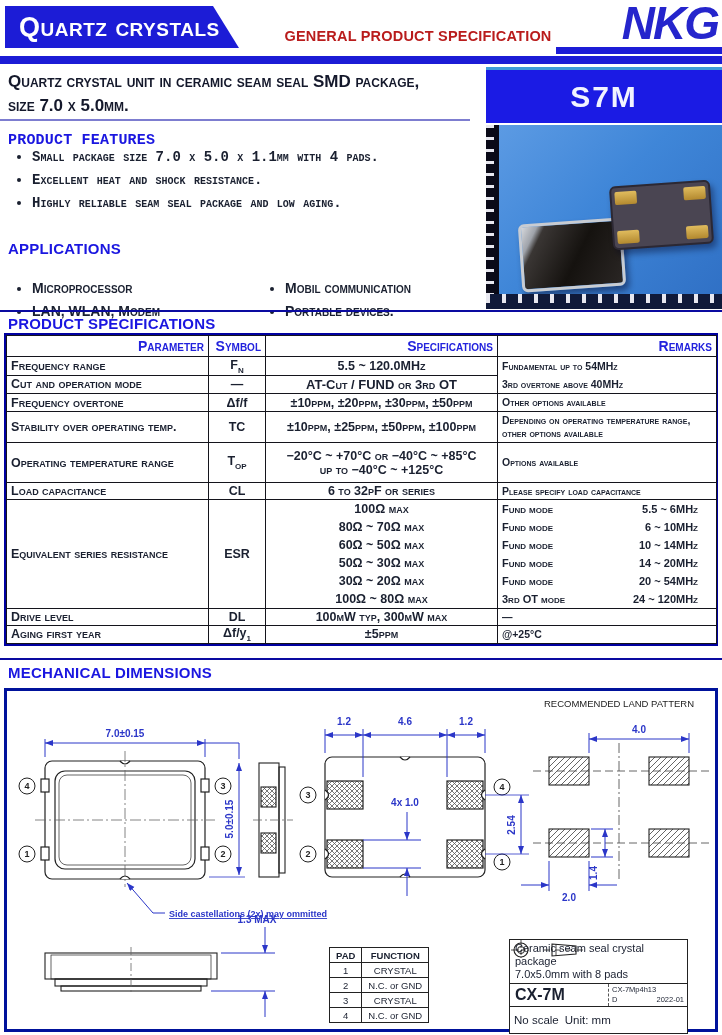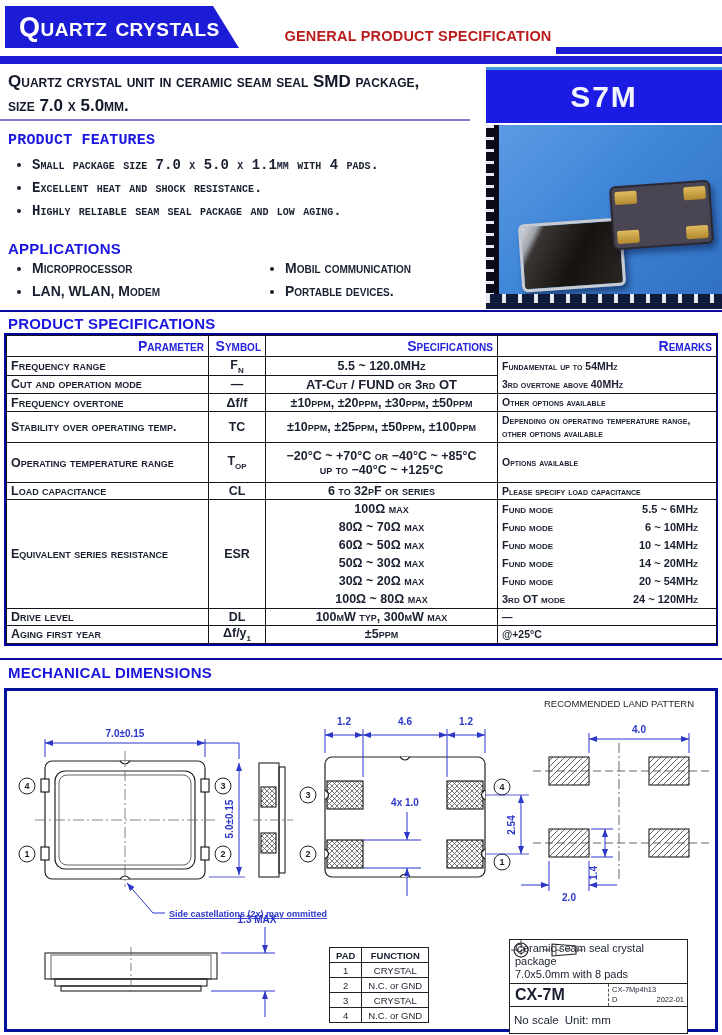--- a/index.html
+++ b/index.html
@@ -39,24 +39,24 @@
     background:linear-gradient(120deg,#d8dade 0%,#9fa3aa 12%,#3a3634 18%,#15120f 55%,#2a2624 100%);
     border:3px solid #c8ccd2;border-radius:6px;box-shadow:3px 5px 6px rgba(0,0,30,.45);}
   .xtal-bottom{position:absolute;left:125px;top:58px;width:97px;height:60px;transform:rotate(-4deg);
     background:#4a4552;border:2px solid #2c2833;border-radius:6px;box-shadow:3px 5px 6px rgba(0,0,30,.4);}
   .pad{position:absolute;width:22px;height:13px;background:linear-gradient(#e0bc5e,#b3892f);border-radius:2px;}
   .pad.p1{left:3px;top:4px}.pad.p2{right:3px;top:4px}.pad.p3{left:3px;bottom:4px}.pad.p4{right:3px;bottom:4px}
 
   
   .sect-h{color:#1a16e0;font-weight:700;font-size:15px;letter-spacing:.2px;}
   .features{position:absolute;left:8px;top:132px;width:470px;font-family:Liberation Mono, monospace;}
-  ul.feat{margin:8px 0 0 10px;padding:0 0 0 14px;}
+  ul.feat{margin:0 0 0 10px;padding:0 0 0 14px;}
   ul.feat li{font-variant:small-caps;font-size:14px;font-weight:600;color:#1a2030;margin-bottom:7px;}
   .apps{position:absolute;left:8px;top:240px;width:470px;}
-  .apps-cols{display:flex;margin-top:3px;gap:36px;}
+  .apps-cols{display:flex;margin-top:23px;gap:36px;}
   .apps-cols ul{margin:0 0 0 10px;padding:0 0 0 14px;width:205px;}
   .apps-cols li{font-variant:small-caps;font-size:14px;font-weight:600;margin-bottom:7px;}
 
   .rule-full{position:absolute;left:0;width:722px;height:2px;background:#0a0aa0;}
 
   
   .specs-h{position:absolute;left:8px;top:315px;}
   .spec-wrap{position:absolute;left:4px;top:333px;width:714px;border:2px solid #0000a0;box-sizing:border-box;}
   table.spec{border-collapse:collapse;width:100%;table-layout:fixed;}
   table.spec td,table.spec th{border:1px solid #14141c;padding:0 4px;overflow:hidden;}
@@ -94,20 +94,21 @@
 </style>
 </head>
 <body>
 
 <div class="page">
 
   <div class="banner">
     <span>Quartz crystals</span>
   </div>
   <div class="hdr-center">GENERAL PRODUCT SPECIFICATION</div>
+  <div class="logo">NKG</div>
   <div class="logo-bar"></div>
   <div class="top-bar"></div>
 
   <div class="doc-title">
     <div>Quartz crystal unit in ceramic seam seal SMD package,</div>
     <div>size 7.0 x 5.0mm.</div>
   </div>
   <div class="title-rule"></div>
   <div class="model-box">
     <span>S7M</span>

